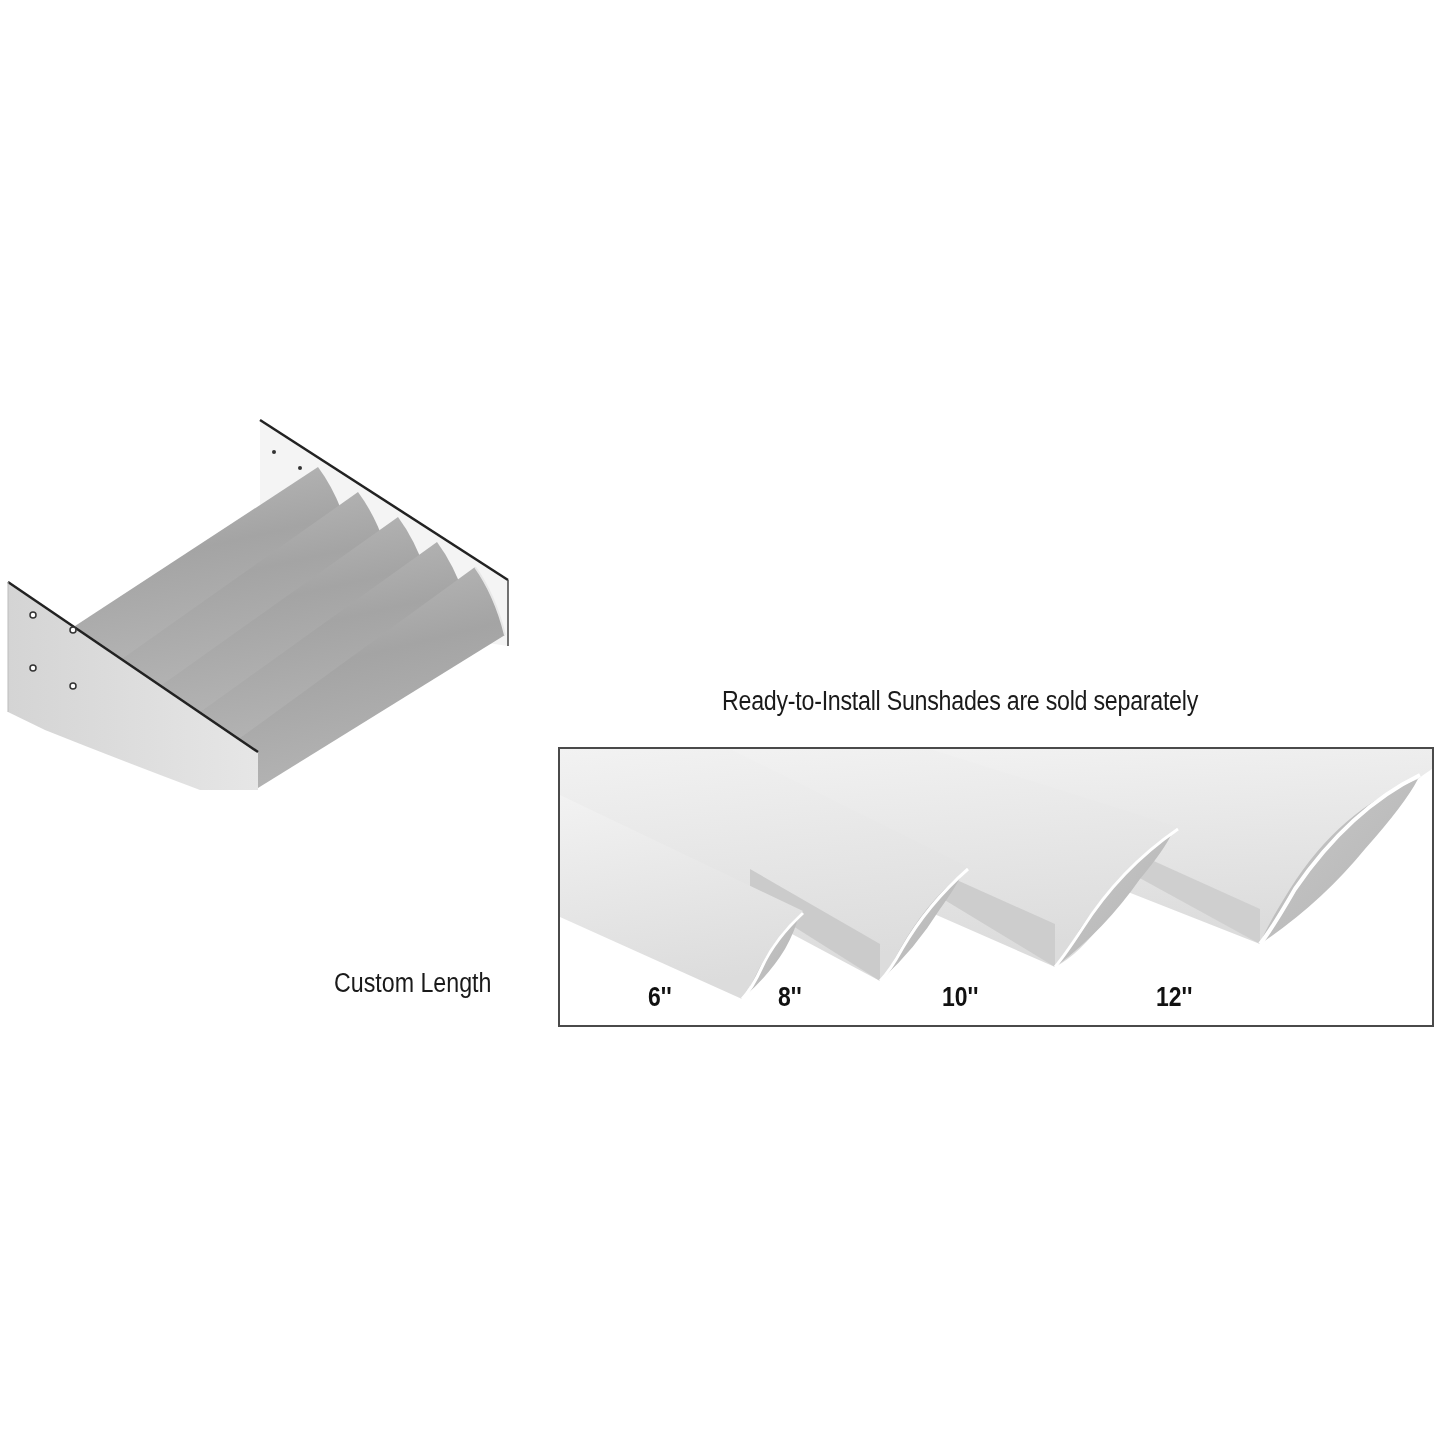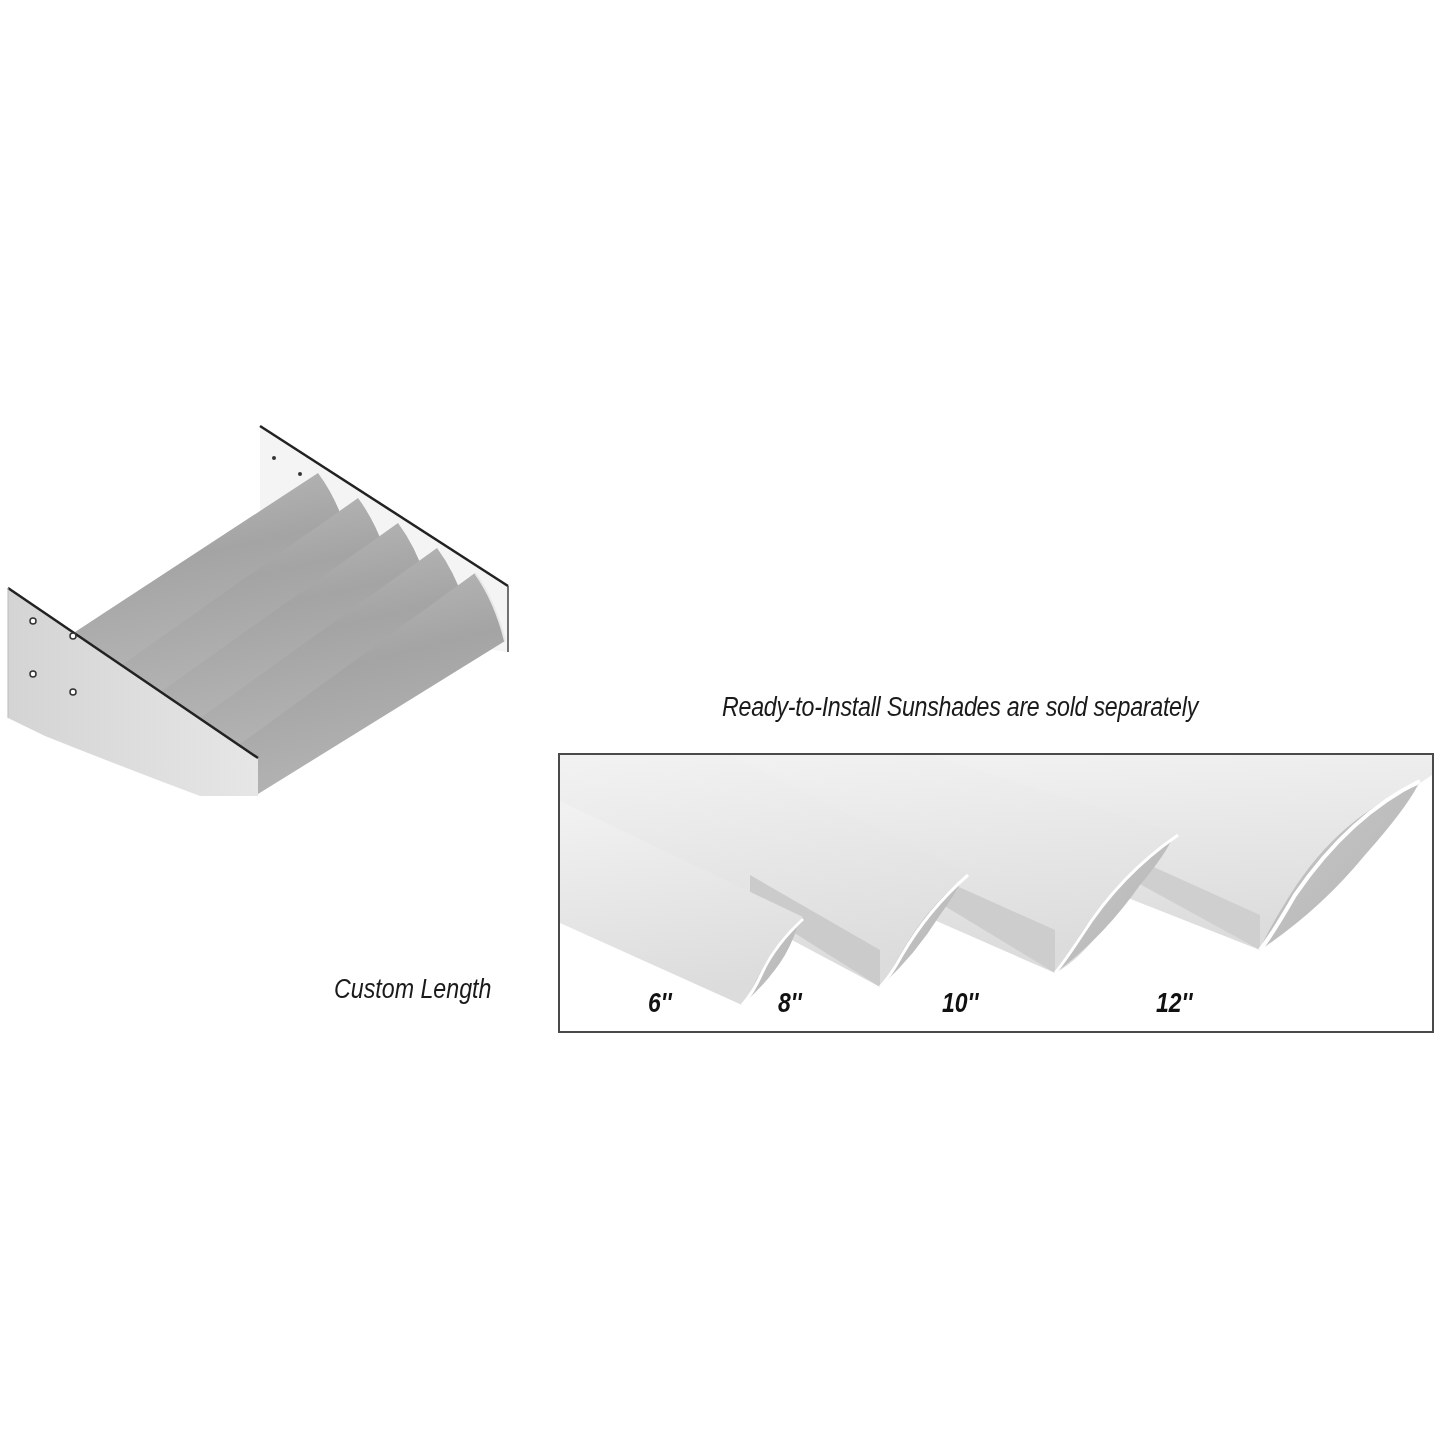--- a/index.html
+++ b/index.html
@@ -9,22 +9,22 @@
     }
     body {
       width: 1445px;
       height: 1445px;
       position: relative;
       overflow: hidden;
       font-family: "Liberation Sans", "DejaVu Sans", sans-serif;
     }
     .canvas {
       position: absolute;
-      left: 0; top: 6px;
-      width: 1445px; height: 1270px; font-style: italic;
+      left: 0; top: 0;
+      width: 1445px; height: 1270px;
     }
     .assembly {
       position: absolute;
       left: 0; top: 410px;
       width: 790px; height: 380px;
     }
     .caption {
       position: absolute;
       left: 722px; top: 686px;
       font-size: 27px;

